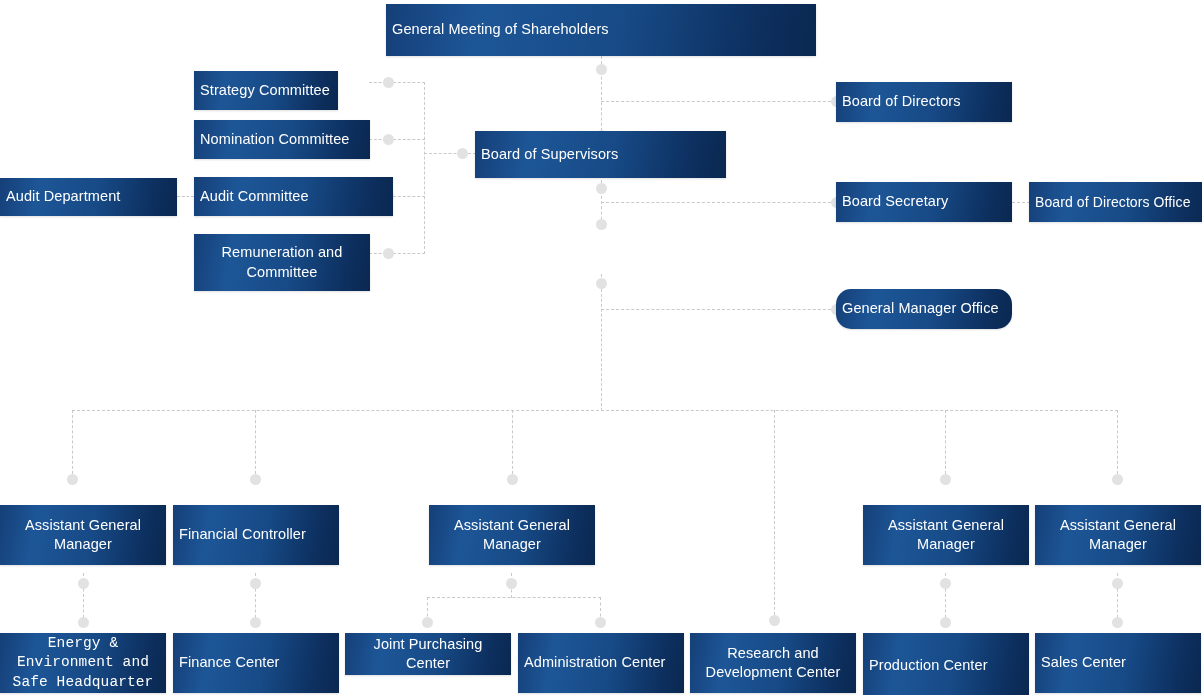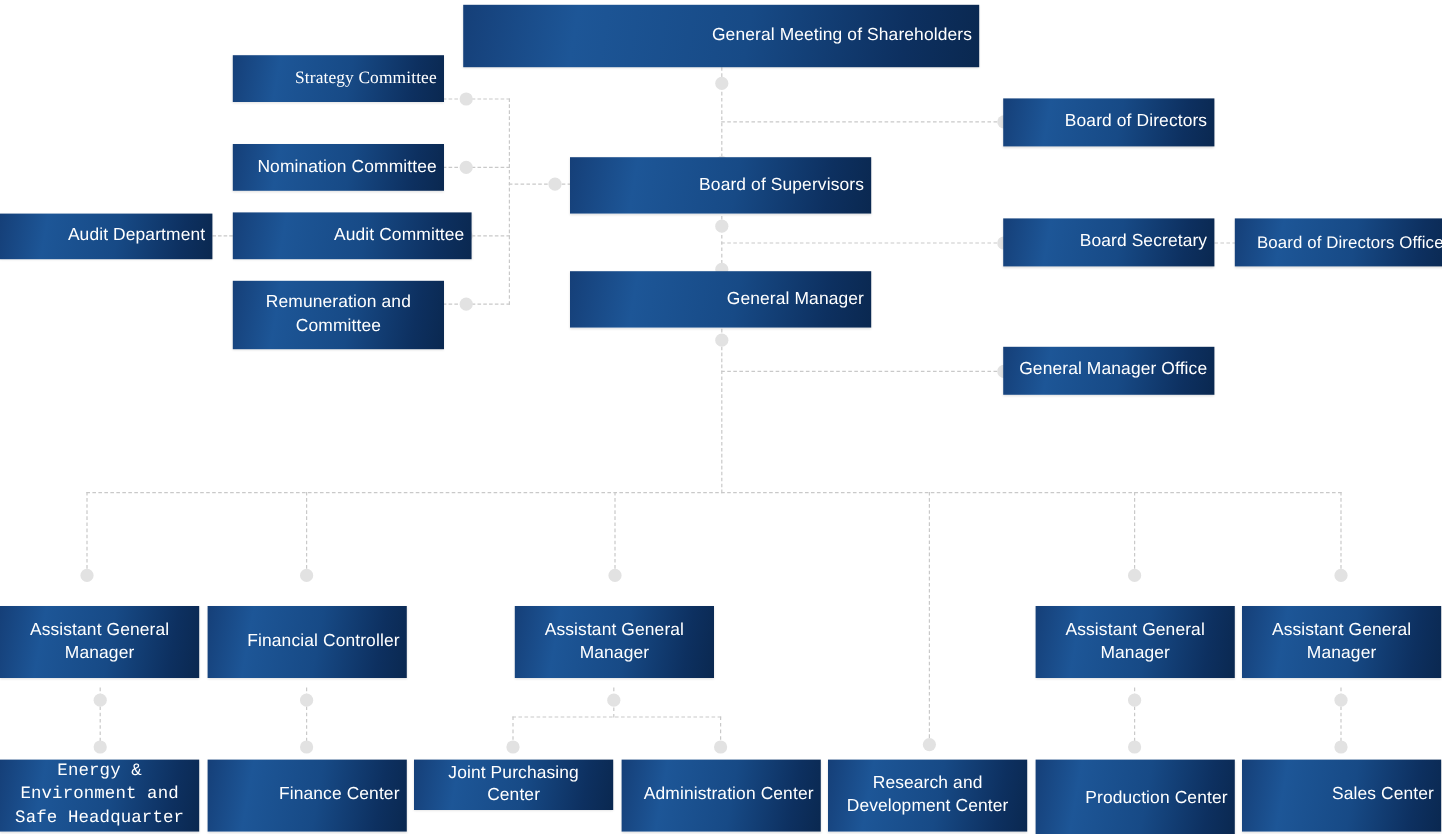--- a/index.html
+++ b/index.html
@@ -15,21 +15,21 @@
     width: 1202px;
     height: 695px;
     background: #ffffff;
     overflow: hidden;
   }
   .node {
     position: absolute;
     box-sizing: border-box;
     display: flex;
     align-items: center;
-    justify-content: flex-end;
+    justify-content: flex-start;
     text-align: center;
     color: #ffffff;
     font-size: 14.5px;
     line-height: 1.32;
     letter-spacing: 0.1px;
     padding: 2px 6px;
     background: linear-gradient(100deg, #153f78 0%, #1d5697 22%, #174a86 55%, #0d3060 85%, #0a2850 100%);
     box-shadow: 0 1px 2px rgba(0,0,0,0.13);
     z-index: 3;
   }
@@ -142,37 +142,34 @@
   </div>
 
   <div class="node" style="left:836px; top:82px; width:176px; height:40px;">
     <span>Board of Directors</span>
   </div>
 
   <div class="node" style="left:475px; top:131px; width:251px; height:47px;">
     <span>Board of Supervisors</span>
   </div>
 
-  <div class="node" style="left:475px; top:226px; width:251px; height:47px;">
-    <span>General Manager</span>
-  </div>
 
   <div class="node" style="left:836px; top:182px; width:176px; height:40px;">
     <span>Board Secretary</span>
   </div>
 
   <div class="node" style="left:1029px; top:182px; width:180px; height:40px; font-size:14px;">
     <span>Board of Directors Office</span>
   </div>
 
-  <div class="node" style="left:836px; top:289px; width:176px; height:40px;">
+  <div class="node" style="left:836px; top:289px; width:176px; height:40px;border-radius:15px;">
     <span>General Manager Office</span>
   </div>
 
-  <div class="node" style="left:194px; top:46px; width:176px; height:39px;font-family:Liberation Serif, serif;">
+  <div class="node" style="left:194px; top:71px; width:144px; height:39px;">
     <span>Strategy Committee</span>
   </div>
 
   <div class="node" style="left:194px; top:120px; width:176px; height:39px;">
     <span>Nomination Committee</span>
   </div>
 
   <div class="node" style="left:194px; top:177px; width:199px; height:39px;">
     <span>Audit Committee</span>
   </div>

